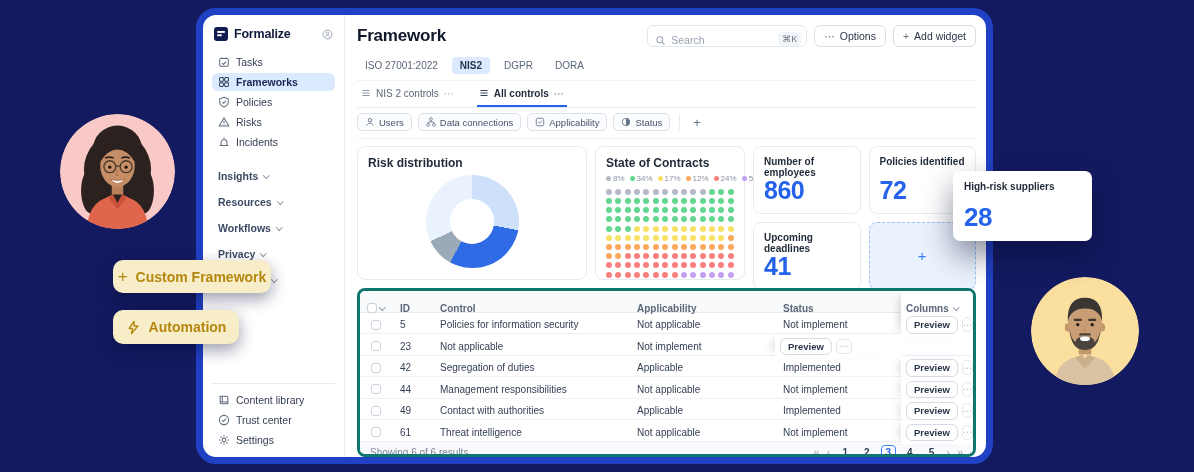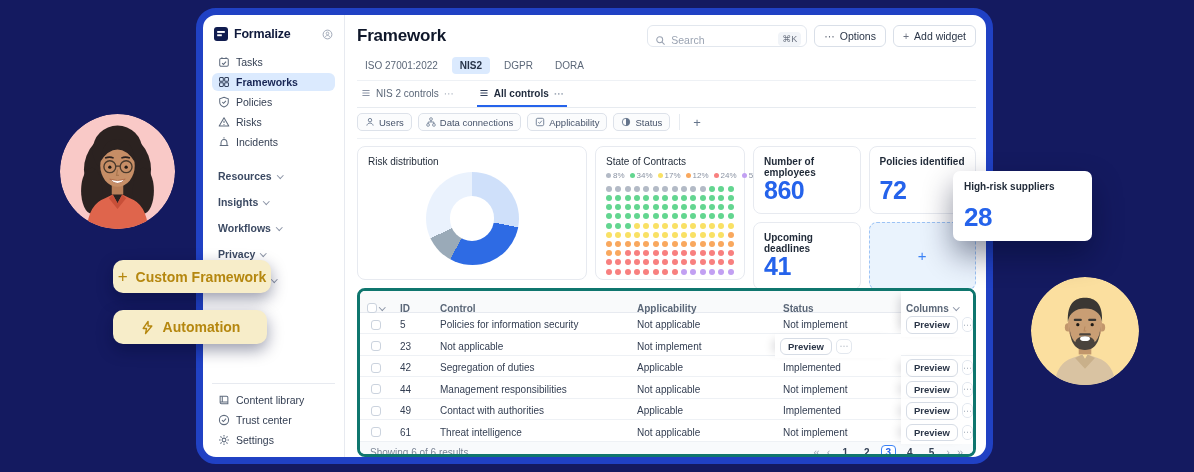--- a/index.html
+++ b/index.html
@@ -46,21 +46,21 @@
   .view-tab.active { color:#1e293b; font-weight:700; box-shadow: inset 0 -2px 0 #2563eb; }
 
   .filter-row { display:flex; align-items:center; gap:6px; margin-top:5px; height:20px; }
   .chip { display:flex; align-items:center; gap:4px; font-size:9.5px; color:#46536a; border:1px solid #dde2ea; background:#fbfcfd; border-radius:5px; padding:2.5px 7px; cursor:pointer; white-space:nowrap; }
   .vsep { width:1px; height:16px; background:#e7ebf0; margin:0 3px; }
   .plus-btn { font-size:13px; color:#64748b; cursor:pointer; padding:0 4px; }
 
   
   .cards { display:flex; gap:8px; margin-top:7px; height:134px; }
   .card { border:1px solid #e7eaf0; border-radius:8px; background:#fff; padding:9px 10px; }
-  .card-title { font-size:10px; font-weight:400; color:#1f2937; }
+  .card-title { font-size:12px; font-weight:700; color:#1f2937; }
   .card-risk { width:230px; display:flex; flex-direction:column; }
   .donut { width:93px; height:93px; border-radius:50%; margin:5px auto 0; position:relative; }
   .donut::after { content:""; position:absolute; left:26%; top:26%; width:48%; height:48%; background:#fff; border-radius:50%; }
   .card-contracts { width:150px; display:flex; flex-direction:column; }
   .legend { display:flex; gap:5px; margin-top:4px; align-items:center; flex-wrap:nowrap; }
   .legend-item { display:flex; align-items:center; gap:2px; font-size:8px; color:#8a93a3; white-space:nowrap; }
   .legend-dot { width:5px; height:5px; border-radius:50%; display:inline-block; }
   .dotgrid { display:grid; grid-template-columns:repeat(14,1fr); gap:3.2px 3px; margin-top:6px; }
   .dot { width:6px; height:6px; border-radius:50%; }
   .metric-grid { flex:1; display:grid; grid-template-columns:1fr 1fr; grid-template-rows:1fr 1fr; gap:8px; }
@@ -89,21 +89,21 @@
   .page.page-active { border-color:#3b82f6; color:#2563eb; background:#fff; }
 
   
   .avatar { position:absolute; border-radius:50%; overflow:hidden; }
   .avatar-woman { left:60px; top:114px; width:115px; height:115px; }
   .avatar-man { left:1031px; top:277px; width:108px; height:108px; }
   .float-btn { position:absolute; display:flex; align-items:center; justify-content:center; gap:8px;
     background:#f7edc9; border-radius:10px; color:#b5870f; font-weight:700; font-size:14px;
     box-shadow:0 6px 16px rgba(5,10,50,.4); cursor:pointer; }
   .btn-custom { left:113px; top:260px; width:158px; height:33px; }
-  .btn-automation { left:113px; top:310px; width:154px; height:34px; }
+  .btn-automation { left:113px; top:310px; width:126px; height:34px; }
   .float-btn .plus-glyph { font-size:17px; font-weight:500; }
   .high-risk-card { position:absolute; left:953px; top:171px; width:139px; height:70px; background:#fff;
     border-radius:7px; box-shadow:0 14px 30px rgba(3,8,40,.45); padding:10px 11px; display:flex; flex-direction:column; }
   .high-risk-card .metric-value { font-size:26px; }
 </style>
 </head>
 <body>
 
 <div class="window">
 
@@ -161,25 +161,25 @@
             <path d="M3.5 11 V8.5 C3.5 5.8 5 4 7 4 C9 4 10.5 5.8 10.5 8.5 V11 Z" fill="none" stroke="#5f6b7d" stroke-width="1.2"></path>
             <line x1="2" y1="11" x2="12" y2="11" stroke="#5f6b7d" stroke-width="1.2"></line>
             <line x1="7" y1="1.6" x2="7" y2="3" stroke="#5f6b7d" stroke-width="1.2"></line>
           </svg>
         <span>Incidents</span>
       </div>
     </div>
 
     <div class="sections">
       <div class="section-item">
+          <span>Insights</span>
+          <span class="chev"></span>
+        </div>
+      <div class="section-item">
           <span>Resources</span>
-          <span class="chev"></span>
-        </div>
-      <div class="section-item">
-          <span>Insights</span>
           <span class="chev"></span>
         </div>
       <div class="section-item">
           <span>Workflows</span>
           <span class="chev"></span>
         </div>
       <div class="section-item">
           <span>Privacy</span>
           <span class="chev"></span>
         </div>

